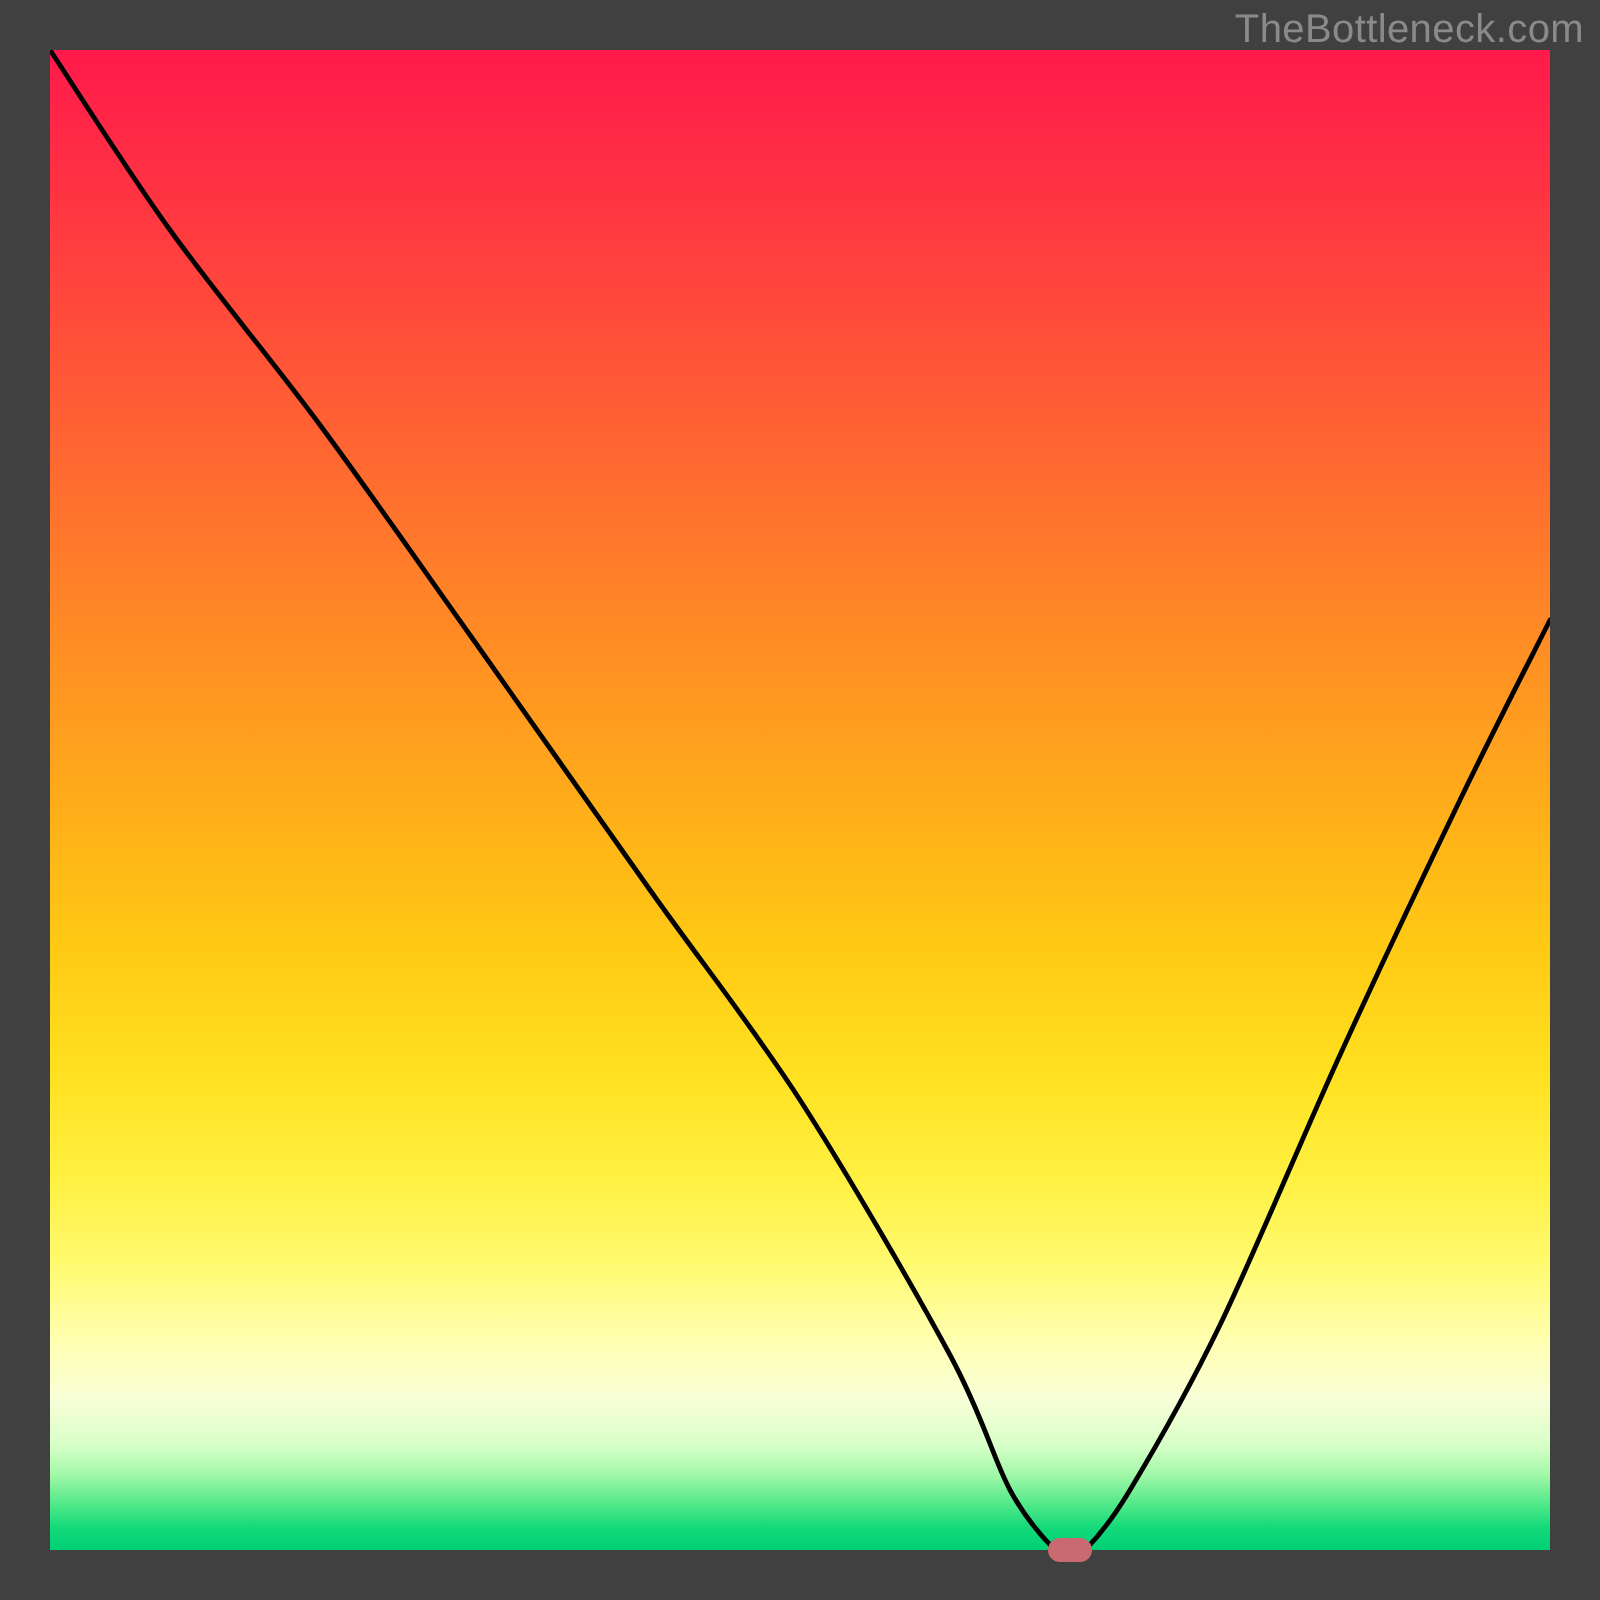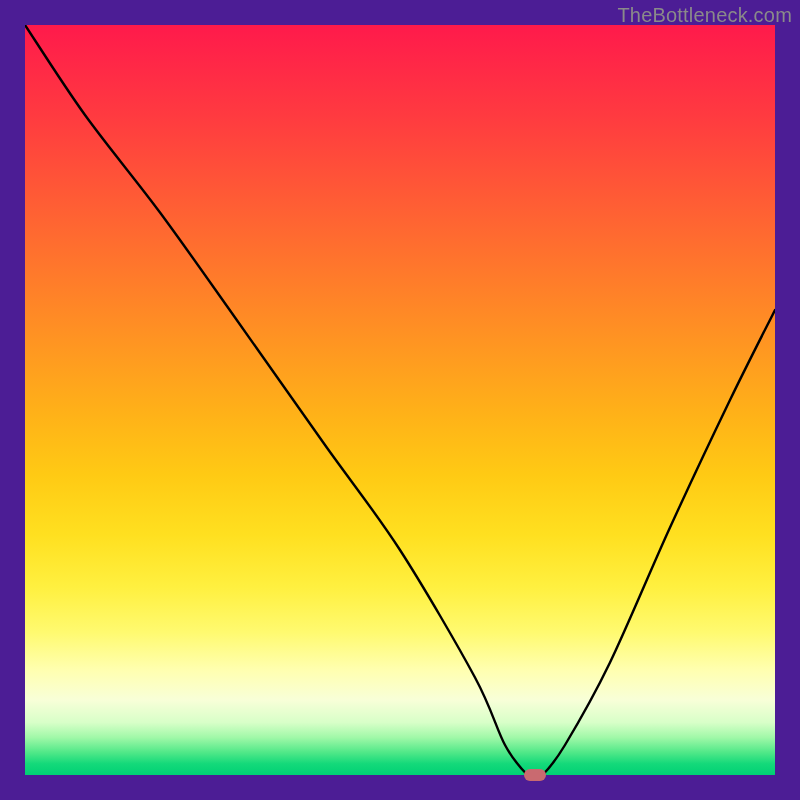--- a/index.html
+++ b/index.html
@@ -8,21 +8,21 @@
     width: 800px;
     height: 800px;
     background: #000;
     overflow: hidden;
     font-family: Arial, Helvetica, sans-serif;
   }
   .frame {
     position: relative;
     width: 800px;
     height: 800px;
-    background: #4c1d95;
+    background: #404040;
   }
   .plot {
     position: absolute;
     left: 25px;
     top: 25px;
     width: 750px;
     height: 750px;
     background: linear-gradient(to bottom,
       #ff1a4b 0%,
       #ff2a46 6%,

